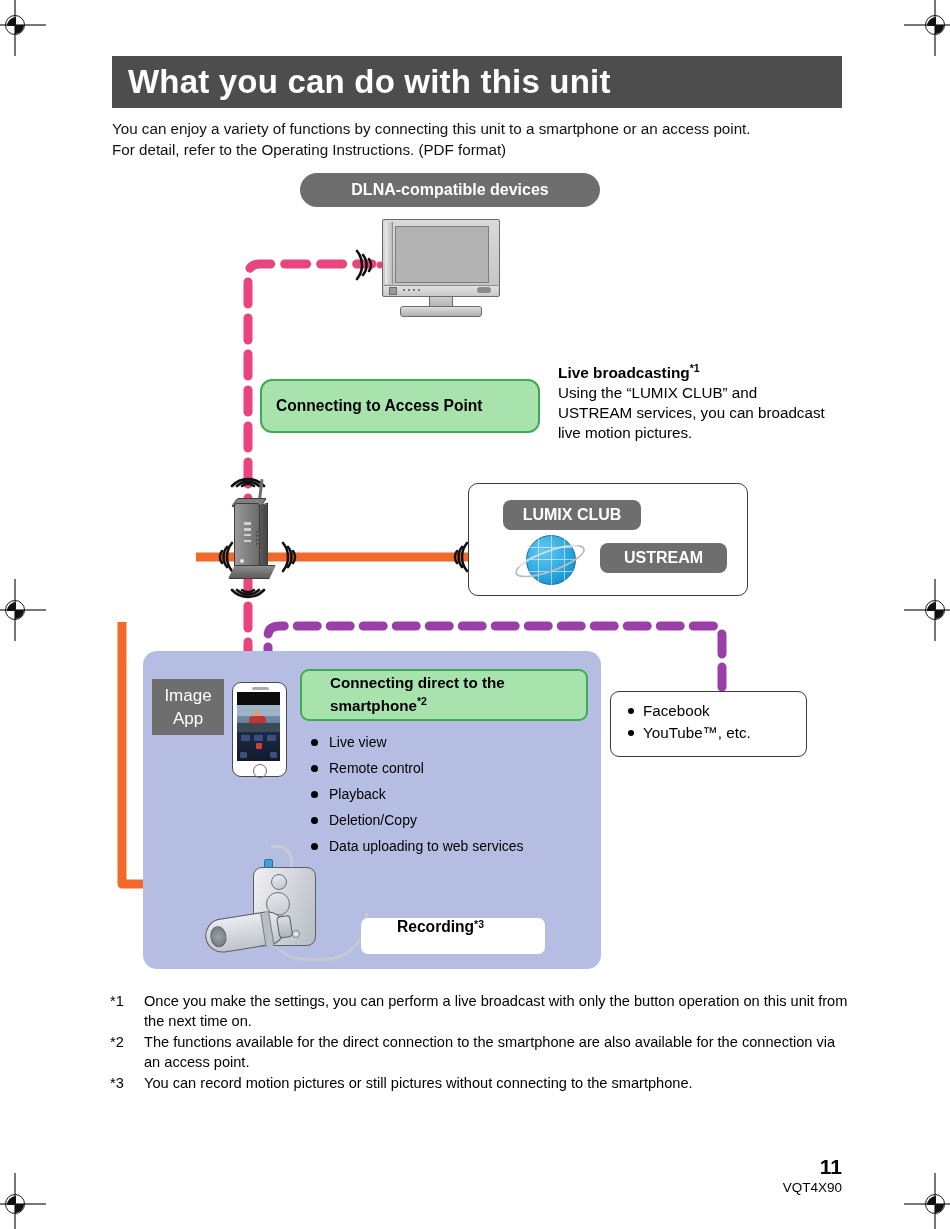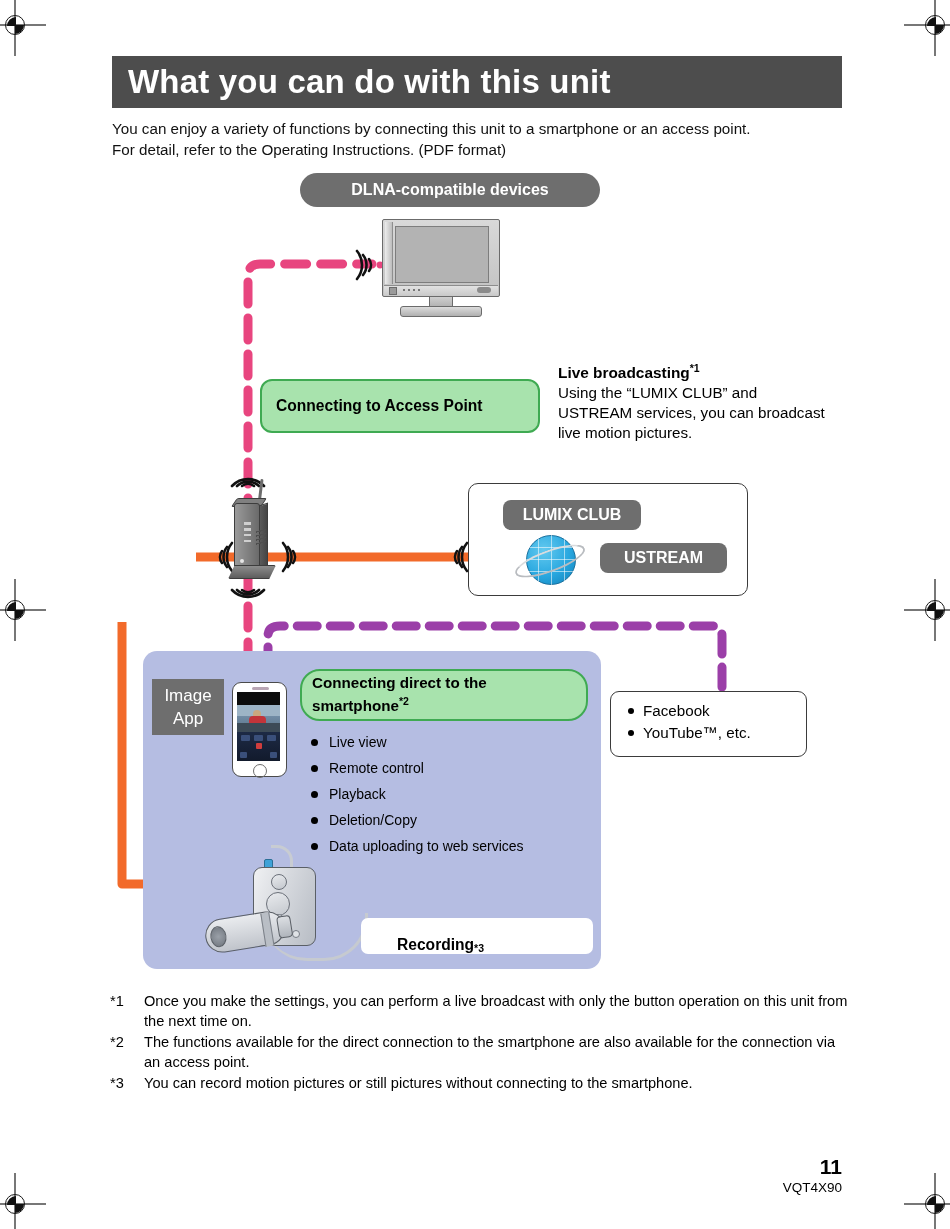--- a/index.html
+++ b/index.html
@@ -87,21 +87,21 @@
   sup.fn { font-size:10.5px; vertical-align:super; font-weight:bold; }
 
   
   .greenbox {
     background:#a8e3ad; border:2px solid #3faa52; border-radius:13px;
     display:flex; align-items:center; font-weight:bold; color:#000;
   }
   #ap-box { position:absolute; left:260px; top:379px; width:280px; height:54px;
             font-size:15.6px; padding-left:14px; border-radius:12px; }
   #direct-box { position:absolute; left:300px; top:669px; width:288px; height:52px;
-                font-size:15.2px; padding:0 10px; line-height:18px; border-radius:20px; }
+                font-size:15.2px; padding:0 28px; line-height:18px; border-radius:9px; }
 
   
   #router { position:absolute; left:228px; top:495px; width:48px; height:87px; }
   .rt-ant { position:absolute; left:31px; top:-16px; width:3px; height:26px;
             background:#6d6d6d; border-radius:2px; transform:rotate(7deg); }
   .rt-body { position:absolute; left:6px; top:8px; width:26px; height:68px;
              background:linear-gradient(90deg,#9a9a9a,#6a6a6a);
              border:1.4px solid #3d3d3d; border-radius:3px 3px 2px 2px; }
   .rt-top { position:absolute; left:6px; top:3px; width:30px; height:9px;
             background:#808080; border:1.3px solid #3d3d3d;
@@ -216,22 +216,22 @@
 
   
   #social-box { position:absolute; left:610px; top:691px; width:197px; height:66px;
                 background:#fff; border:1.4px solid #3b3b3b; border-radius:9px; padding:8px 0 0 14px; }
   #social-box li { list-style:none; position:relative; padding-left:18px;
                    font-size:15.2px; line-height:22px; }
   #social-box li::before { content:""; position:absolute; left:3px; top:8px;
                            width:6px; height:6px; background:#000; border-radius:50%; }
   #social-box ul { margin:0; padding:0; }
 
-  #recording-box { position:absolute; left:361px; top:918px; width:232px; height:36px;
-                   background:#fff; border-radius:7px; display:flex; align-items:flex-end;
+  #recording-box { position:absolute; left:361px; top:918px; width:184px; height:36px;
+                   background:#fff; border-radius:7px; display:flex; align-items:flex-start;
                    padding-left:36px; font-weight:bold; font-size:15.6px; }
 
   
   #footnotes { position:absolute; left:110px; top:991px; width:740px; font-size:14.6px; line-height:20px; }
   .fnrow { display:flex; margin-bottom:1px; }
   .fnmark { width:34px; flex:0 0 34px; }
   .fntext { flex:1; }
 
   
   #pagenum { position:absolute; right:108px; top:1155px; text-align:right;

